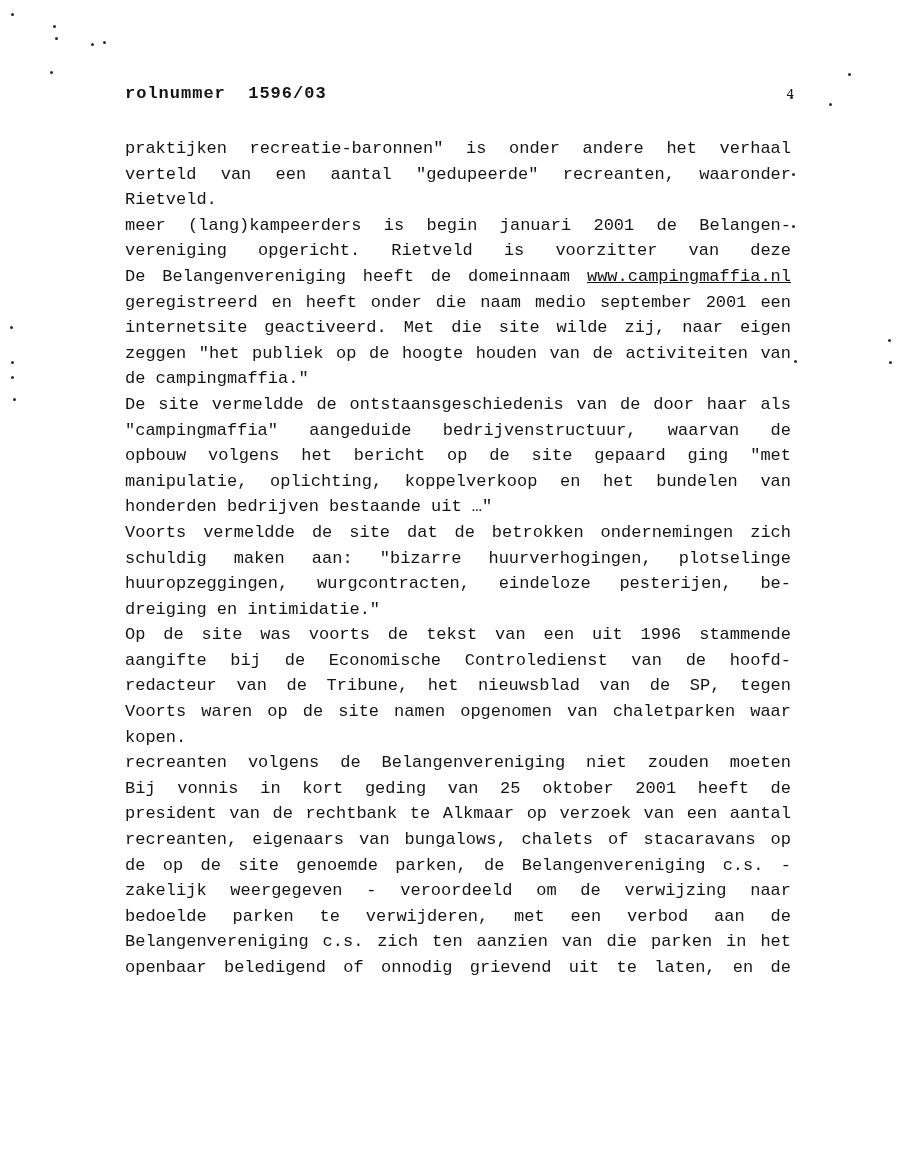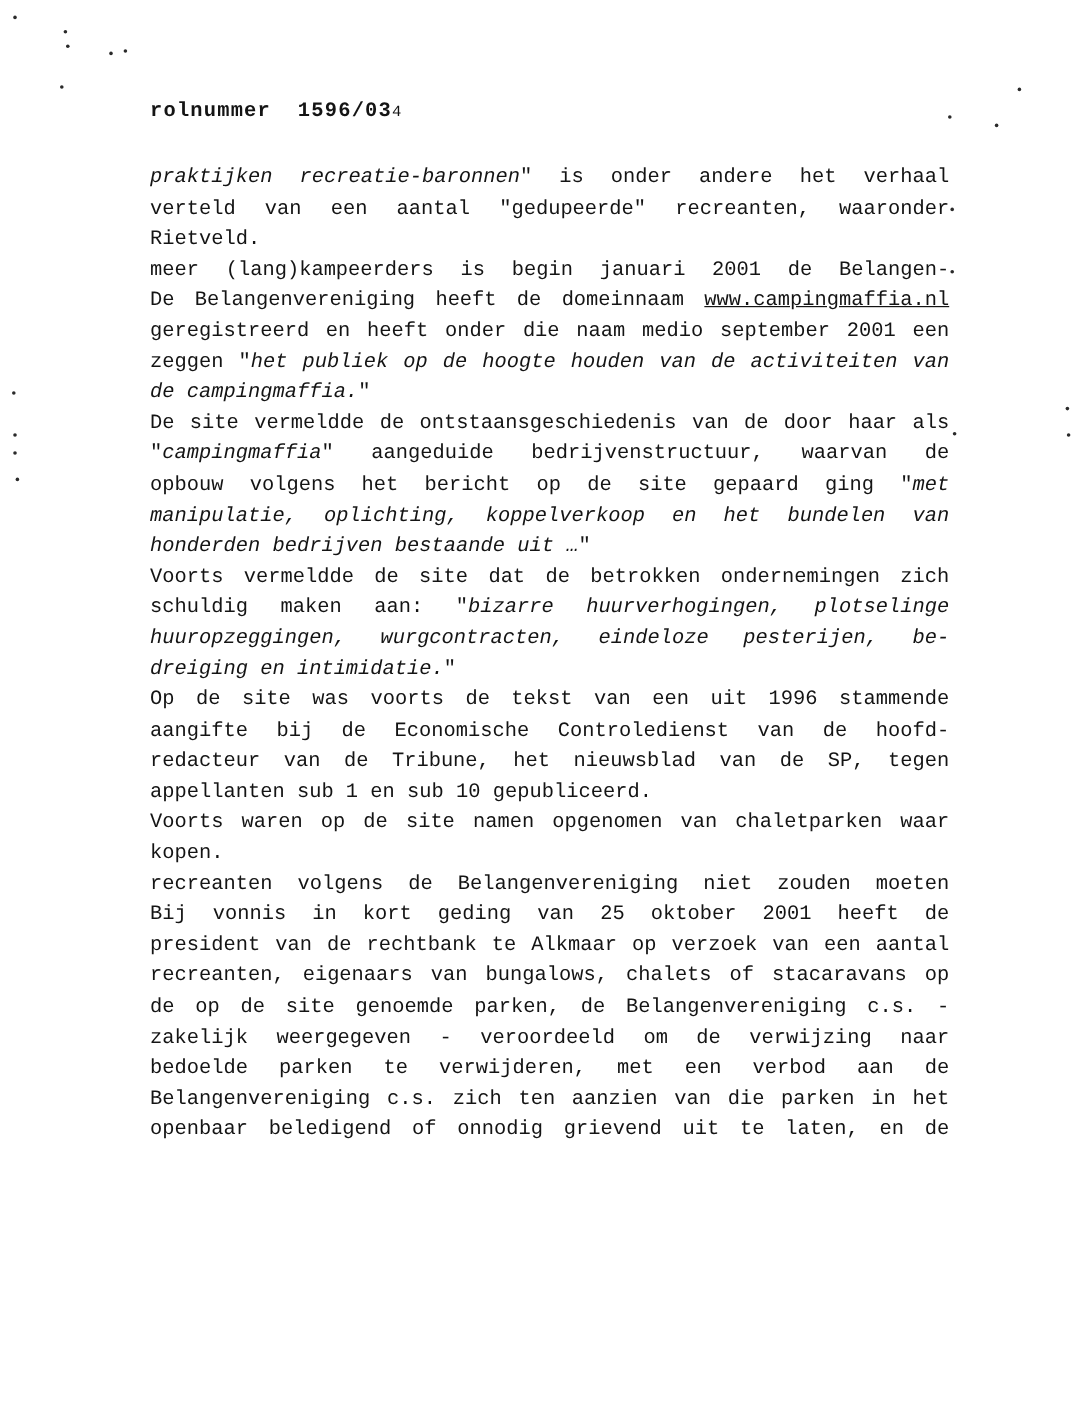--- a/index.html
+++ b/index.html
@@ -15,20 +15,21 @@
     overflow: hidden;
     font-family: "Liberation Mono", "DejaVu Sans Mono", monospace;
     color: #141414;
   }
   .header {
     position: absolute;
     left: 125px;
     right: 106px;
     top: 84px;
     display: flex;
+    justify-content: space-between;
     align-items: baseline;
   }
   .rolnummer {
     font-size: 17px;
     font-weight: bold;
     letter-spacing: 1px;
     white-space: pre;
   }
   .pagenum {
     font-size: 13px;
@@ -44,21 +45,20 @@
   .line {
     text-align: justify;
     text-align-last: justify;
     white-space: normal;
   }
   .line.left {
     text-align: left;
     text-align-last: left;
   }
   .italic {
-    font-style: italic;
   }
   .underline {
     text-decoration: underline;
   }
   .speck {
     position: absolute;
     width: 3px;
     height: 3px;
     background: #2a2a2a;
     border-radius: 50%;
@@ -70,37 +70,38 @@
 <div class="page">
   <div class="header">
     <span class="rolnummer">rolnummer  1596/03</span>
     <span class="pagenum">4</span>
   </div>
   <div class="doc-body" id="doc-body">
       <div class="line"><span class="italic">praktijken recreatie-baronnen</span><span>" is onder andere het verhaal</span></div>
       <div class="line"><span>verteld van een aantal "gedupeerde" recreanten, waaronder</span></div>
       <div class="line left"><span>Rietveld.</span></div>
       <div class="line"><span>meer (lang)kampeerders is begin januari 2001 de Belangen-</span></div>
+      <div class="line"><span>vereniging opgericht. Rietveld is voorzitter van deze</span></div>
       <div class="line"><span>De Belangenvereniging heeft de domeinnaam </span><span class="underline">www.campingmaffia.nl</span></div>
       <div class="line"><span>geregistreerd en heeft onder die naam medio september 2001 een</span></div>
+      <div class="line"><span>internetsite geactiveerd. Met die site wilde zij, naar eigen</span></div>
       <div class="line"><span>zeggen "</span><span class="italic">het publiek op de hoogte houden van de activiteiten van</span></div>
       <div class="line left"><span class="italic">de campingmaffia.</span><span>"</span></div>
       <div class="line"><span>De site vermeldde de ontstaansgeschiedenis van de door haar als</span></div>
       <div class="line"><span>"</span><span class="italic">campingmaffia</span><span>" aangeduide bedrijvenstructuur, waarvan de</span></div>
       <div class="line"><span>opbouw volgens het bericht op de site gepaard ging "</span><span class="italic">met</span></div>
       <div class="line"><span class="italic">manipulatie, oplichting, koppelverkoop en het bundelen van</span></div>
       <div class="line left"><span class="italic">honderden bedrijven bestaande uit …</span><span>"</span></div>
       <div class="line"><span>Voorts vermeldde de site dat de betrokken ondernemingen zich</span></div>
       <div class="line"><span>schuldig maken aan: "</span><span class="italic">bizarre huurverhogingen, plotselinge</span></div>
       <div class="line"><span class="italic">huuropzeggingen, wurgcontracten, eindeloze pesterijen, be-</span></div>
       <div class="line left"><span class="italic">dreiging en intimidatie.</span><span>"</span></div>
       <div class="line"><span>Op de site was voorts de tekst van een uit 1996 stammende</span></div>
       <div class="line"><span>aangifte bij de Economische Controledienst van de hoofd-</span></div>
       <div class="line"><span>redacteur van de Tribune, het nieuwsblad van de SP, tegen</span></div>
-      <div class="line left"><span>appellanten sub 1 en sub 10 gepubliceerd.</span></div>
       <div class="line"><span>Voorts waren op de site namen opgenomen van chaletparken waar</span></div>
       <div class="line left"><span>kopen.</span></div>
       <div class="line"><span>recreanten volgens de Belangenvereniging niet zouden moeten</span></div>
       <div class="line"><span>Bij vonnis in kort geding van 25 oktober 2001 heeft de</span></div>
       <div class="line"><span>president van de rechtbank te Alkmaar op verzoek van een aantal</span></div>
       <div class="line"><span>recreanten, eigenaars van bungalows, chalets of stacaravans op</span></div>
       <div class="line"><span>de op de site genoemde parken, de Belangenvereniging c.s. -</span></div>
       <div class="line"><span>zakelijk weergegeven - veroordeeld om de verwijzing naar</span></div>
       <div class="line"><span>bedoelde parken te verwijderen, met een verbod aan de</span></div>
       <div class="line"><span>Belangenvereniging c.s. zich ten aanzien van die parken in het</span></div>

